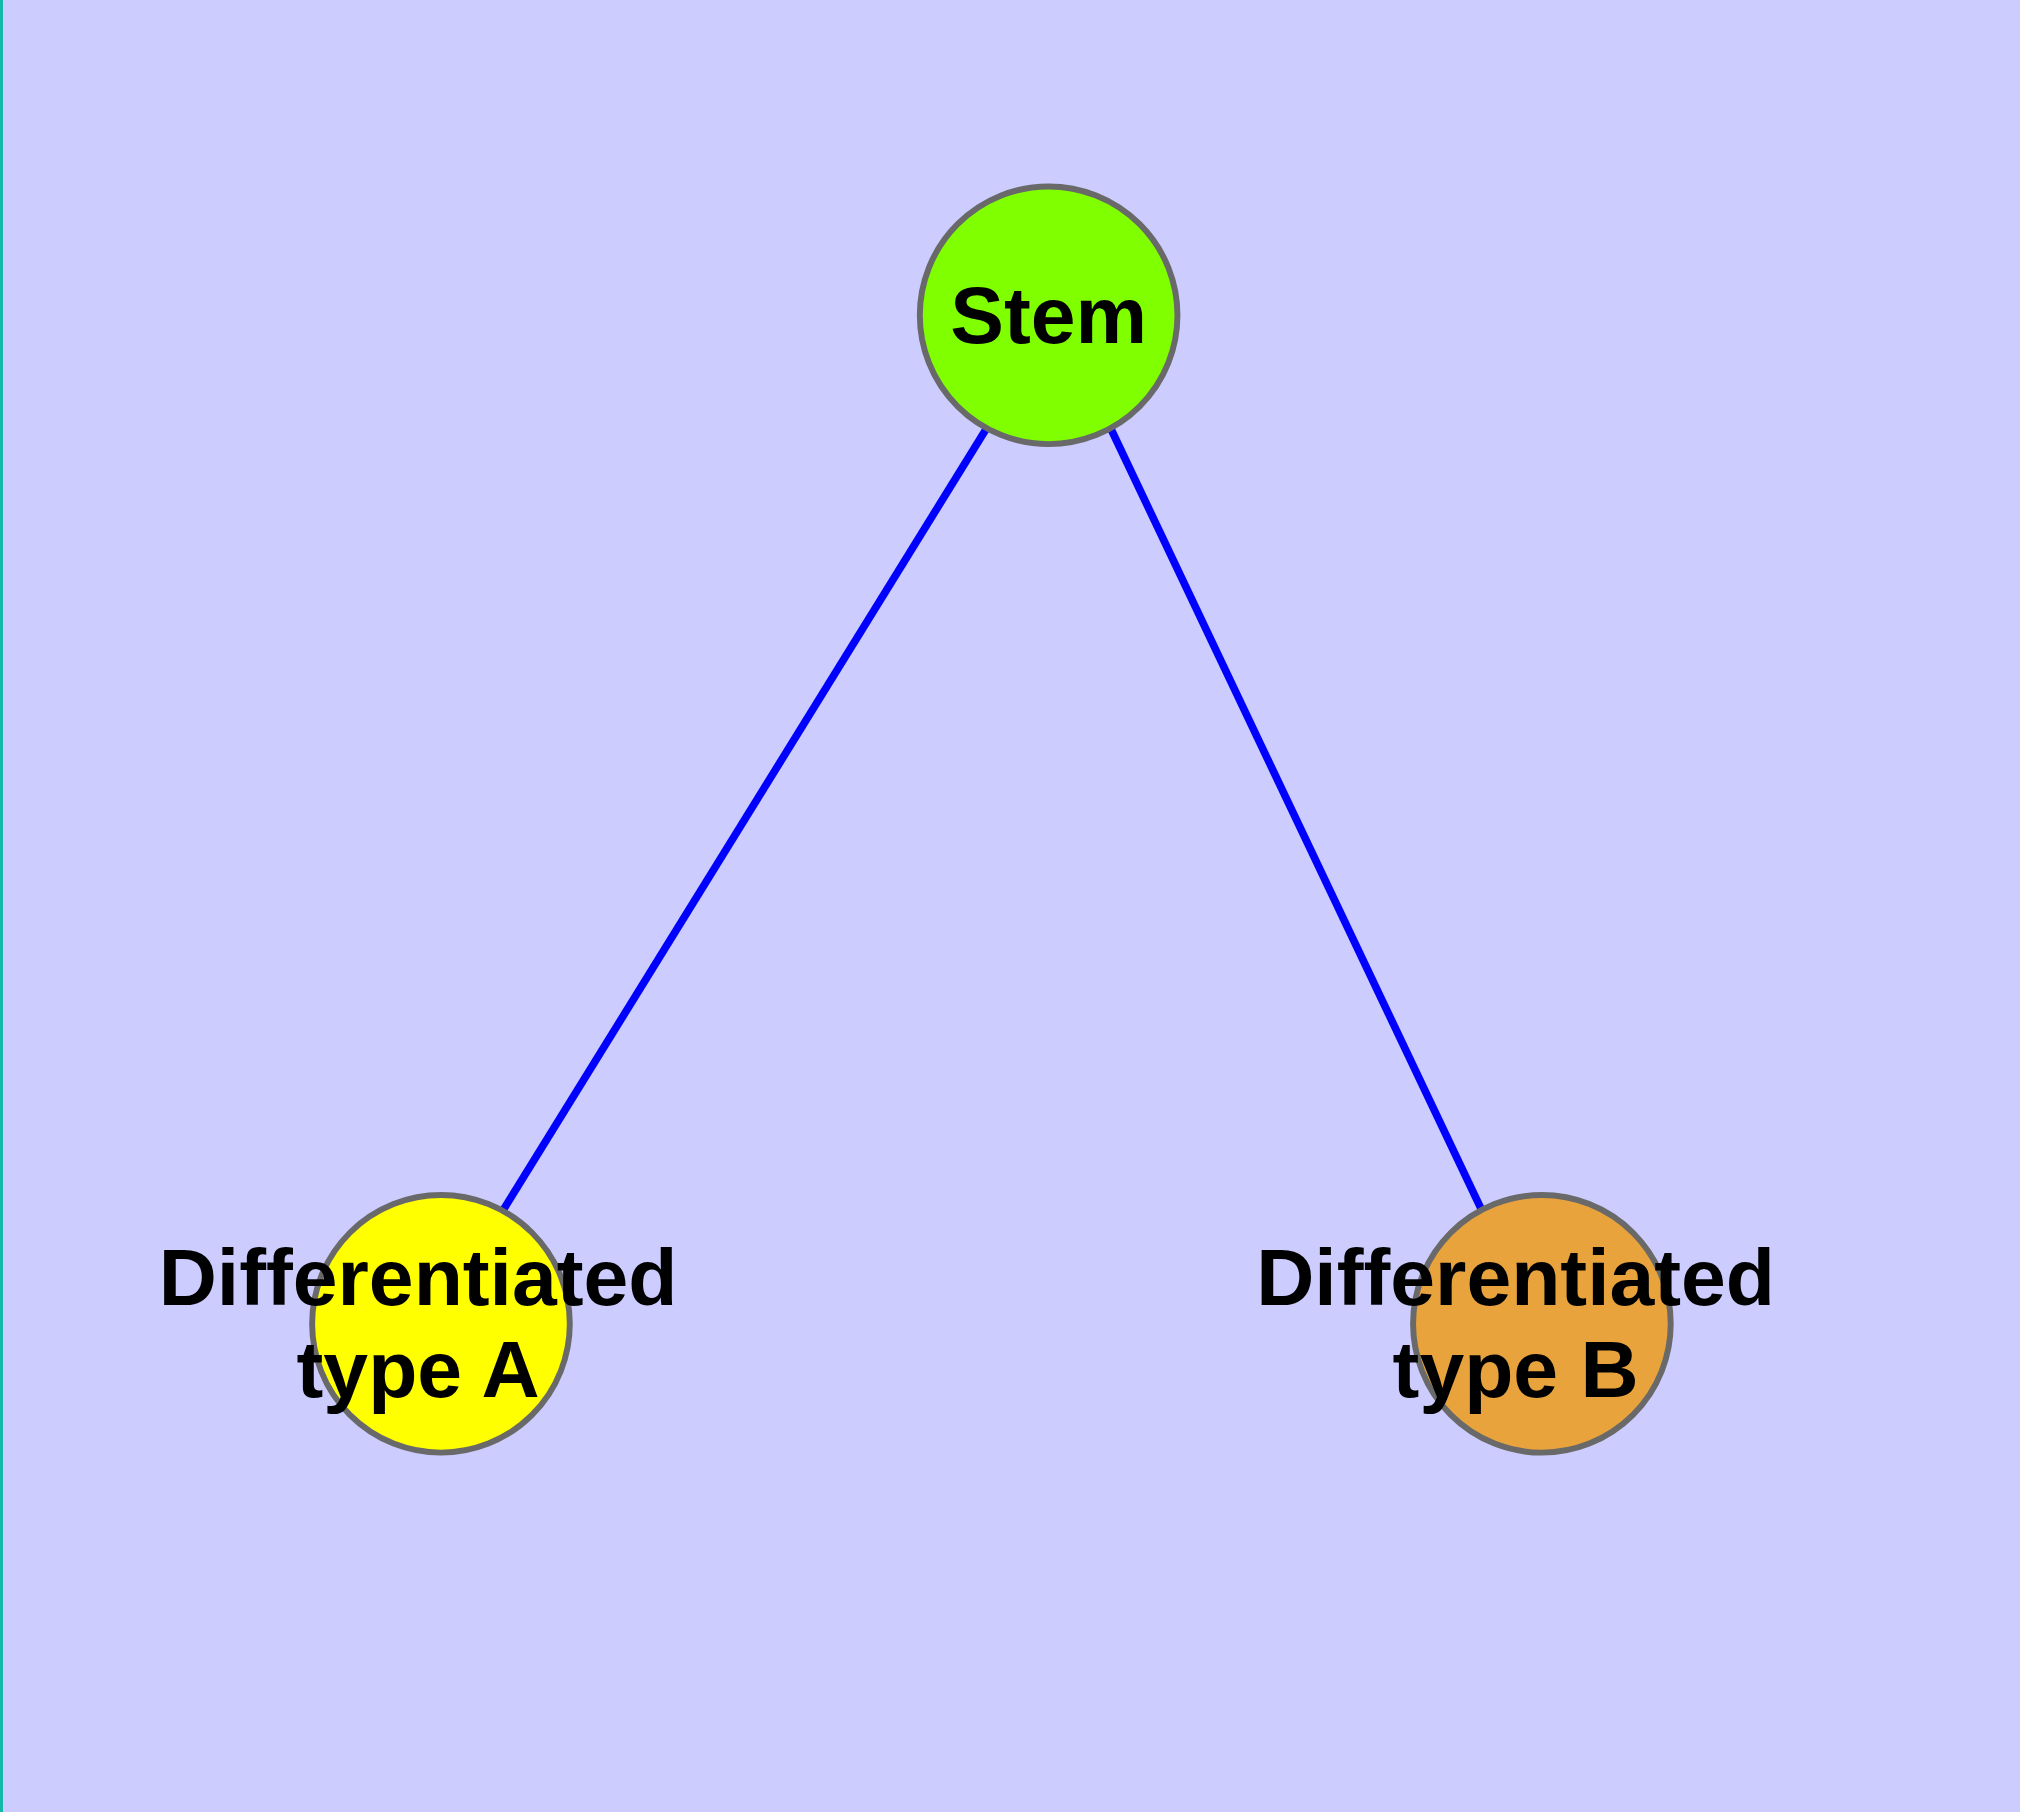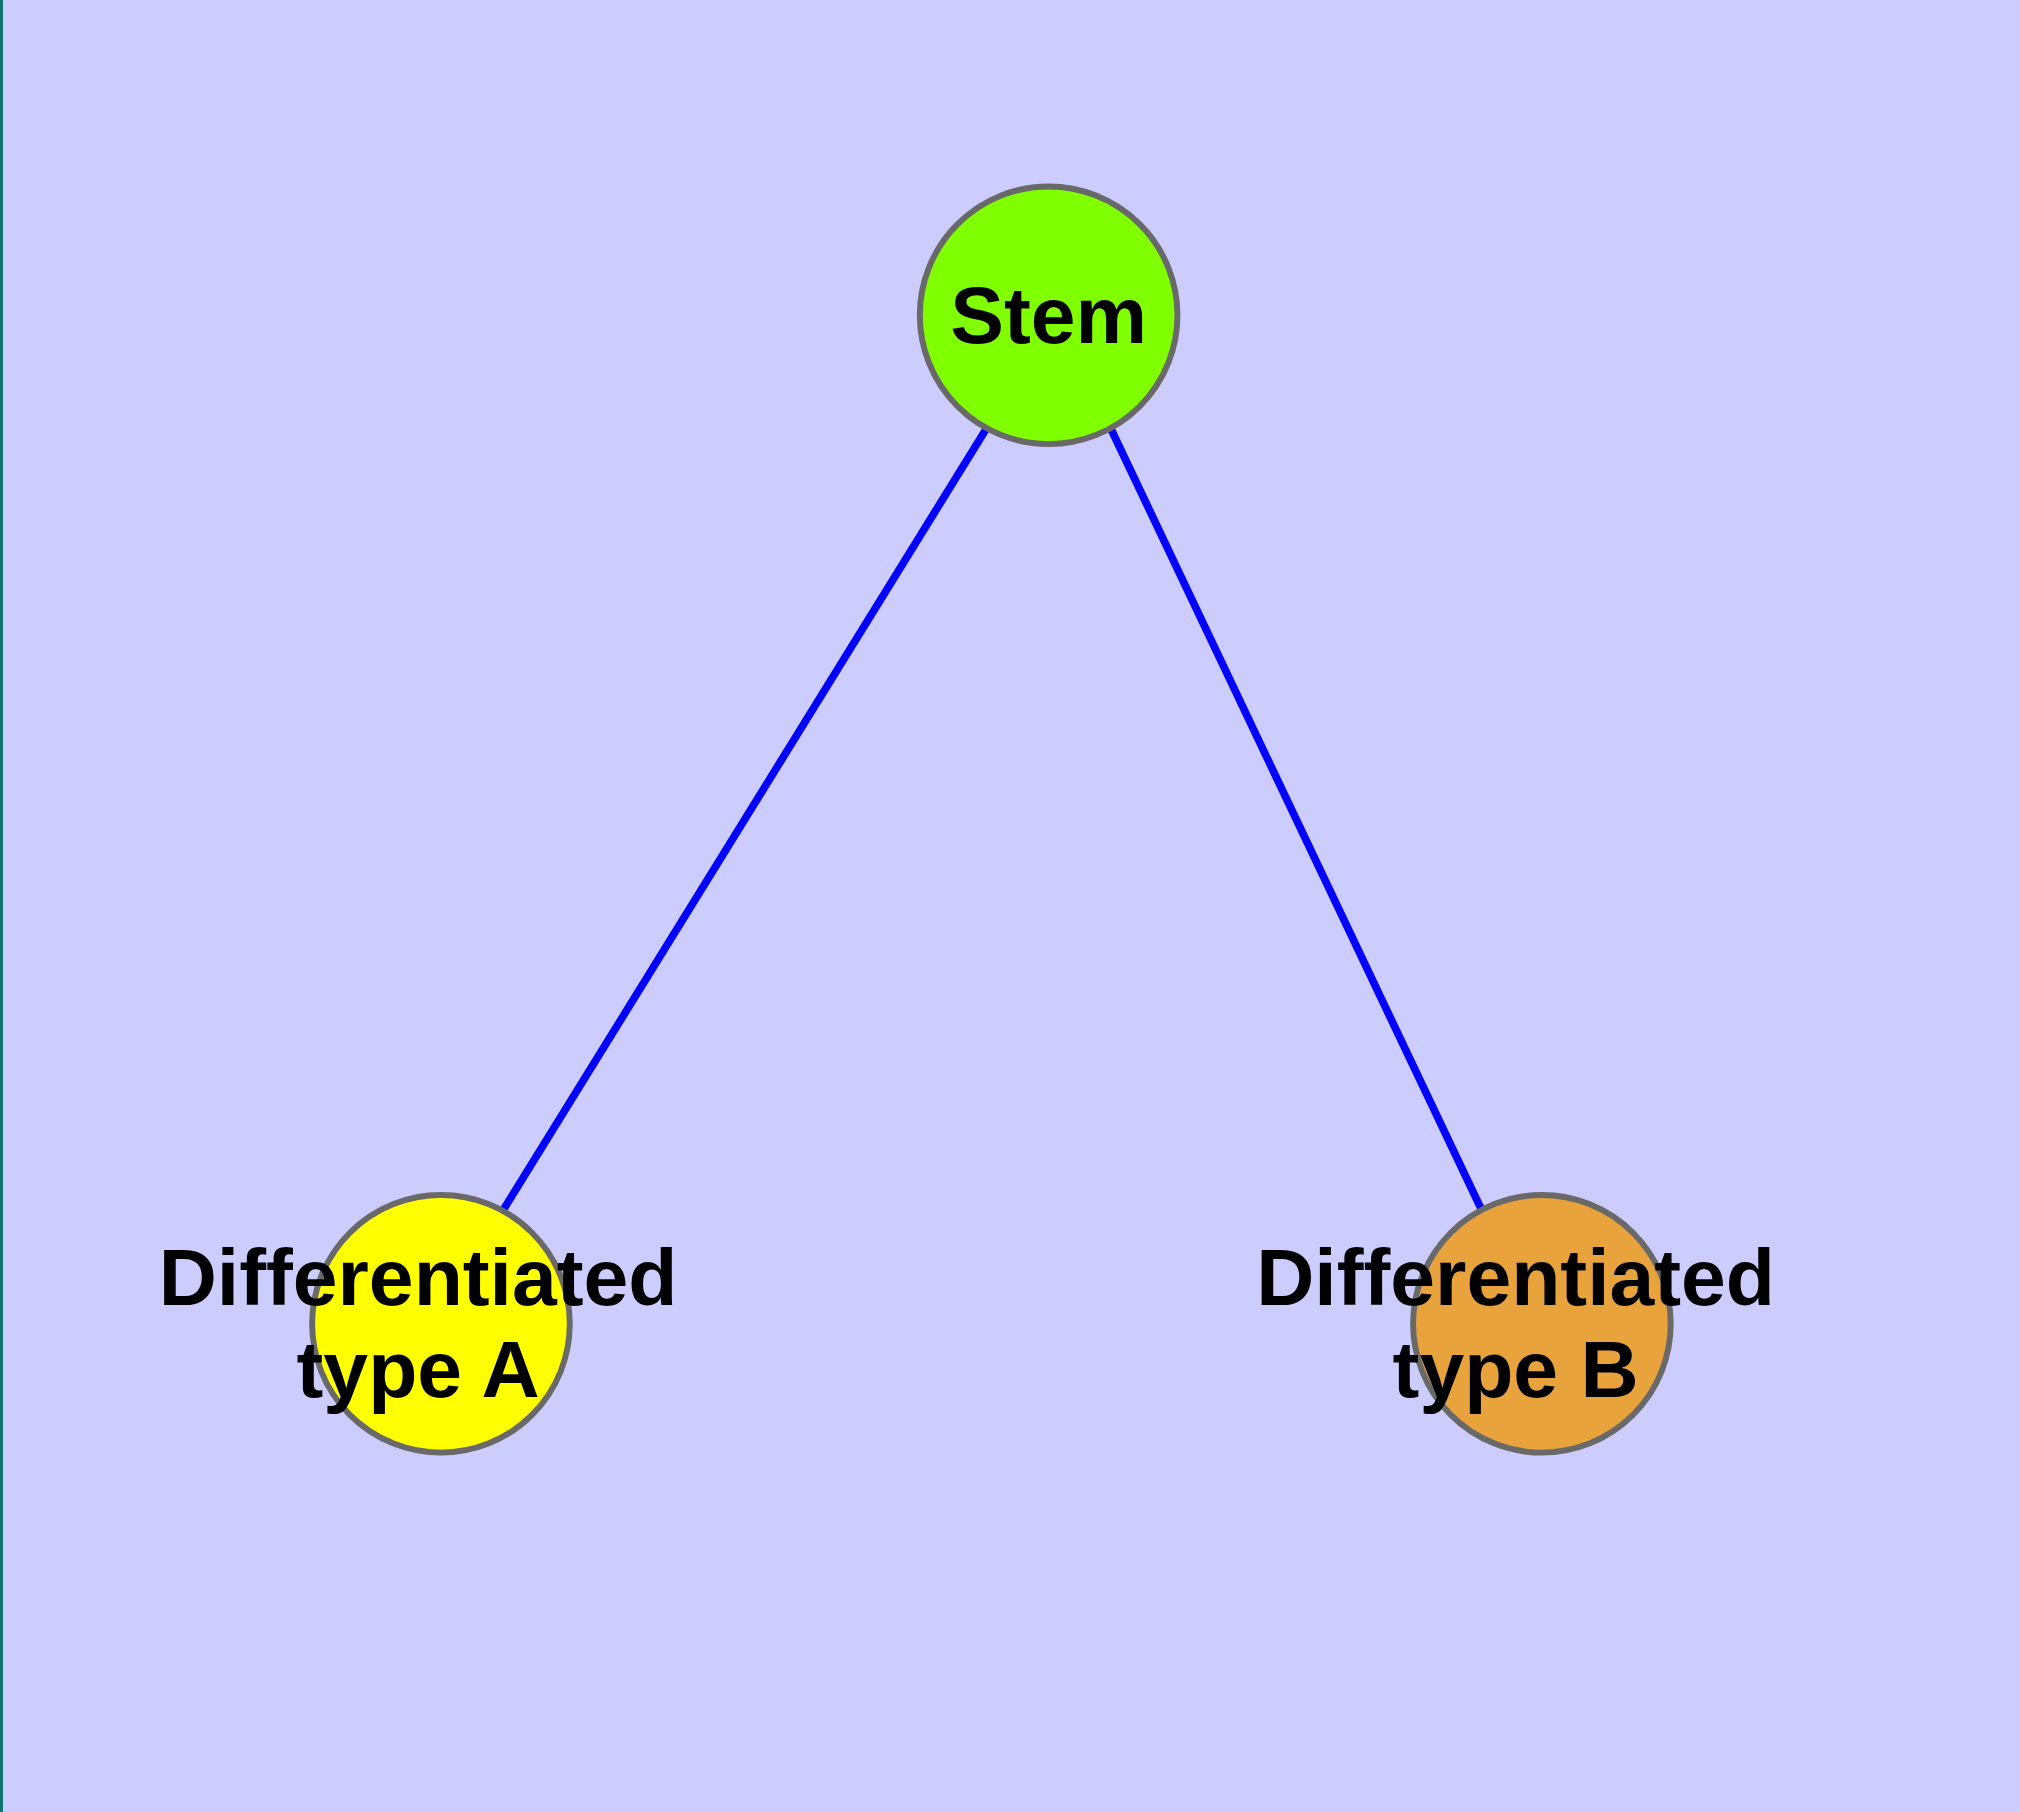--- a/index.html
+++ b/index.html
@@ -4,21 +4,21 @@
 <style>
   html, body {
     margin: 0;
     padding: 0;
     background: #ffffff;
   }
   #canvas {
     position: relative;
     width: 2021px;
     height: 1812px;
-    background: #0f766e;
+    background: #14b8a6;
     overflow: hidden;
     font-family: "Liberation Sans", sans-serif;
   }
   #plot-bg {
     position: absolute;
     left: 3.4px;
     top: 0px;
     width: 2017px;
     height: 1812px;
     background: #ccccff;

